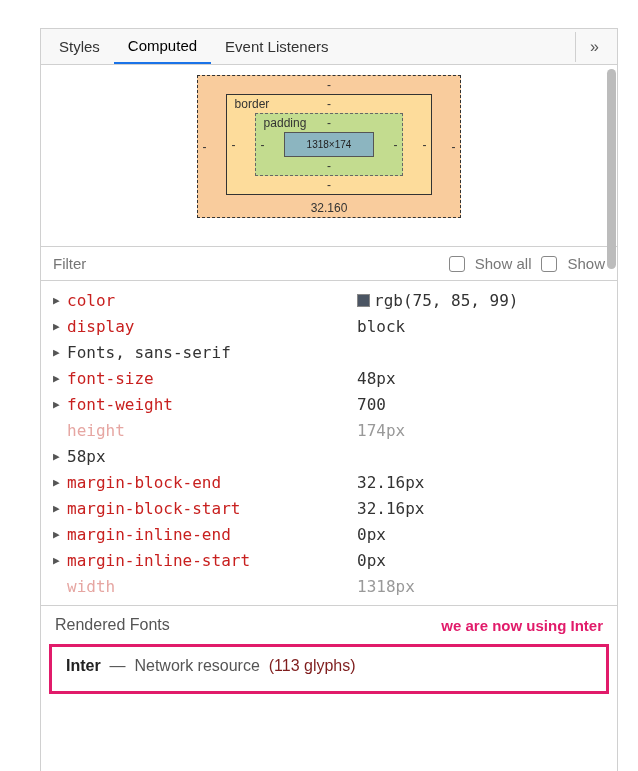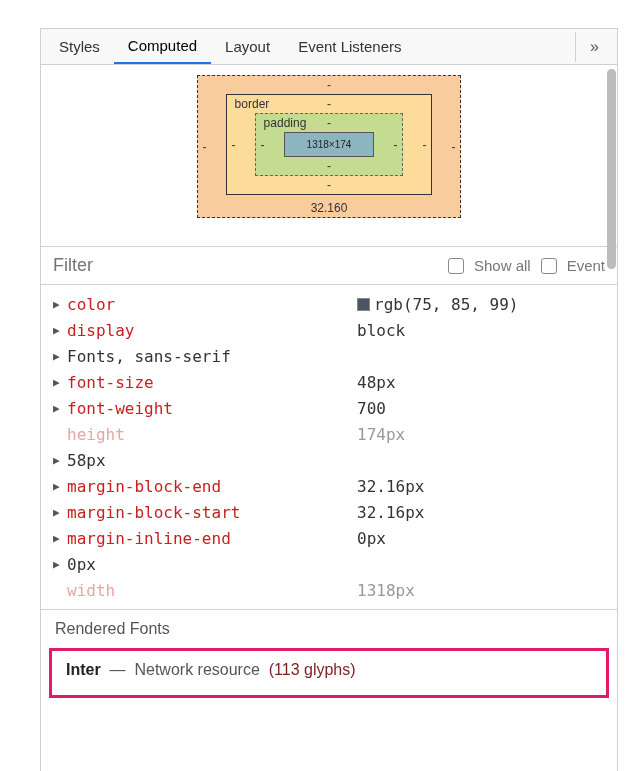--- a/index.html
+++ b/index.html
@@ -124,21 +124,21 @@
     align-items: center;
     padding: 8px 12px;
     gap: 10px;
     font-size: 15px;
     color: #777;
     border-bottom: 1px solid #d0d0d0;
   }
   .filter-row input[type=text] {
     border: none;
     outline: none;
-    font-size: 18px;
+    font-size: 15px;
     color: #333;
     flex: 1;
     background: transparent;
   }
   .cbx {
     width: 16px; height: 16px;
     border: 1.5px solid #888;
     border-radius: 3px;
     display: inline-block;
   }
@@ -211,21 +211,20 @@
 
 <div class="leftedge-blue"></div>
 
 <div class="outer">
 
   <div class="panel">
 
     <div class="tabs">
       <div class="tab">Styles</div>
       <div class="tab active">Computed</div>
-      <div class="tab">Layout</div>
       <div class="tab">Event Listeners</div>
       <div class="overflow">»</div>
     </div>
 
     <div class="scrolltrack">
       <div class="scrollthumb"></div>
     </div>
 
     <div class="boxmodel-wrap">
       <div class="bm-margin">
@@ -251,21 +250,21 @@
       </div>
     </div>
 
     <hr class="div">
 
     <div class="filter-row">
       <input type="text" placeholder="Filter" style="">
       <span class="cbx"></span>
       <span>Show all</span>
       <span class="cbx"></span>
-      <span>Event</span>
+      <span>Show</span>
     </div>
 
     <div class="proplist" id="proplist">
         <div class="proprow">
           <span class="tri">▶</span>
           <span class="pname">color</span>
           <span class="pval"><span class="swatch"></span>rgb(75, 85, 99)</span>
         </div>
         <div class="proprow">
           <span class="tri">▶</span>
@@ -305,31 +304,33 @@
           <span class="pname">margin-block-start</span>
           <span class="pval">32.16px</span>
         </div>
         <div class="proprow">
           <span class="tri">▶</span>
           <span class="pname">margin-inline-end</span>
           <span class="pval">0px</span>
         </div>
         <div class="proprow">
           <span class="tri">▶</span>
+          <span class="pname">margin-inline-start</span>
           <span class="pval">0px</span>
         </div>
         <div class="proprow">
           <span class="tri"></span>
           <span class="pname dim">width</span>
           <span class="pval dim">1318px</span>
         </div>
       </div>
 
     <div class="section-head">
       <span>Rendered Fonts</span>
+      <span class="anno">we are now using Inter</span>
     </div>
     <div class="fontrow">
       <span class="fname">Inter</span>
       &nbsp;<span>—</span>&nbsp;
       <span>Network resource</span>
       <span class="glyphs">&nbsp;<span>(113 glyphs)</span></span>
     </div>
 
   </div>
 </div>

